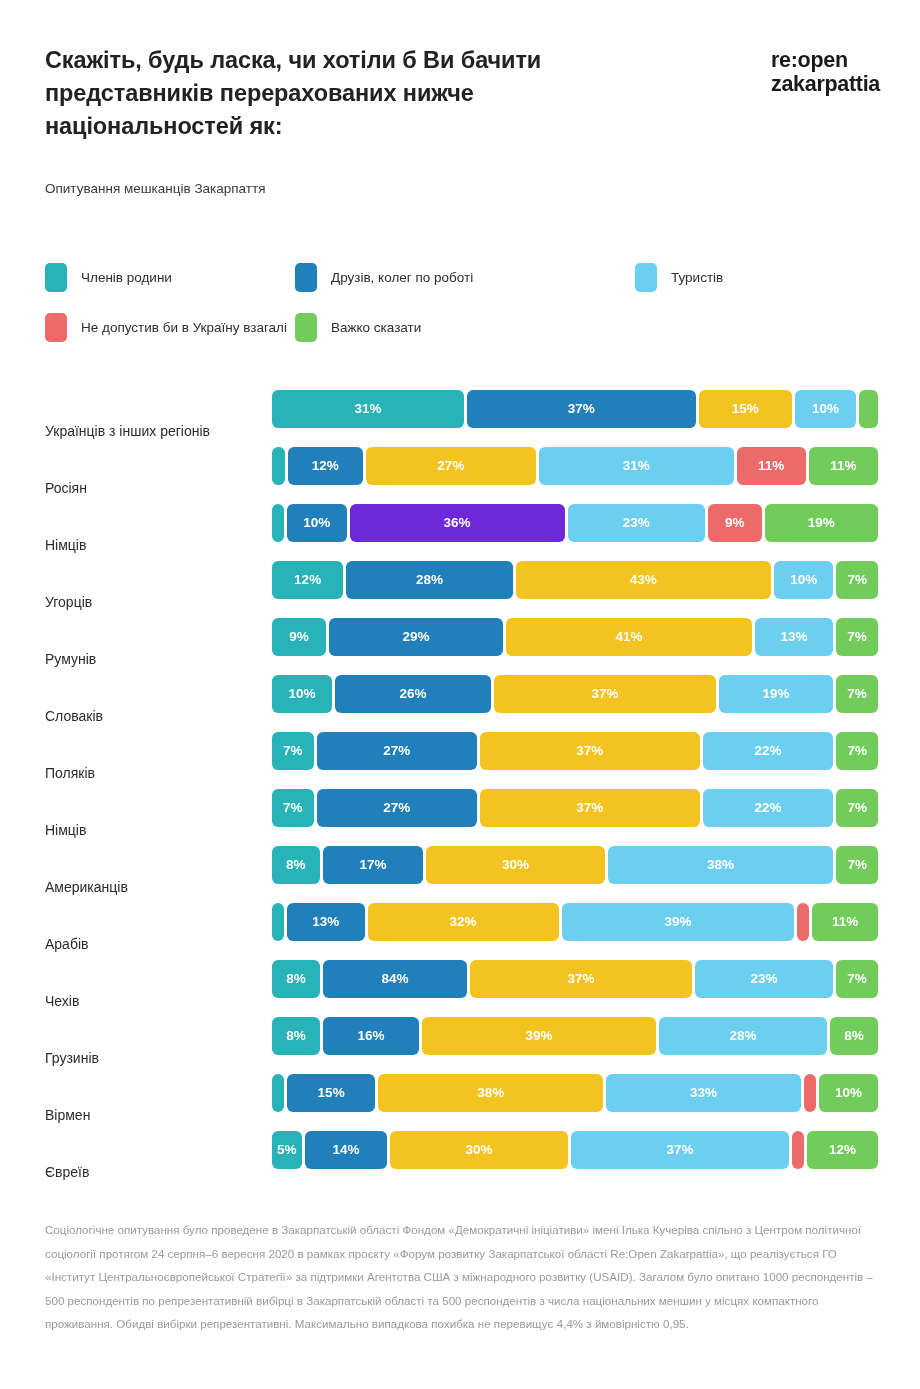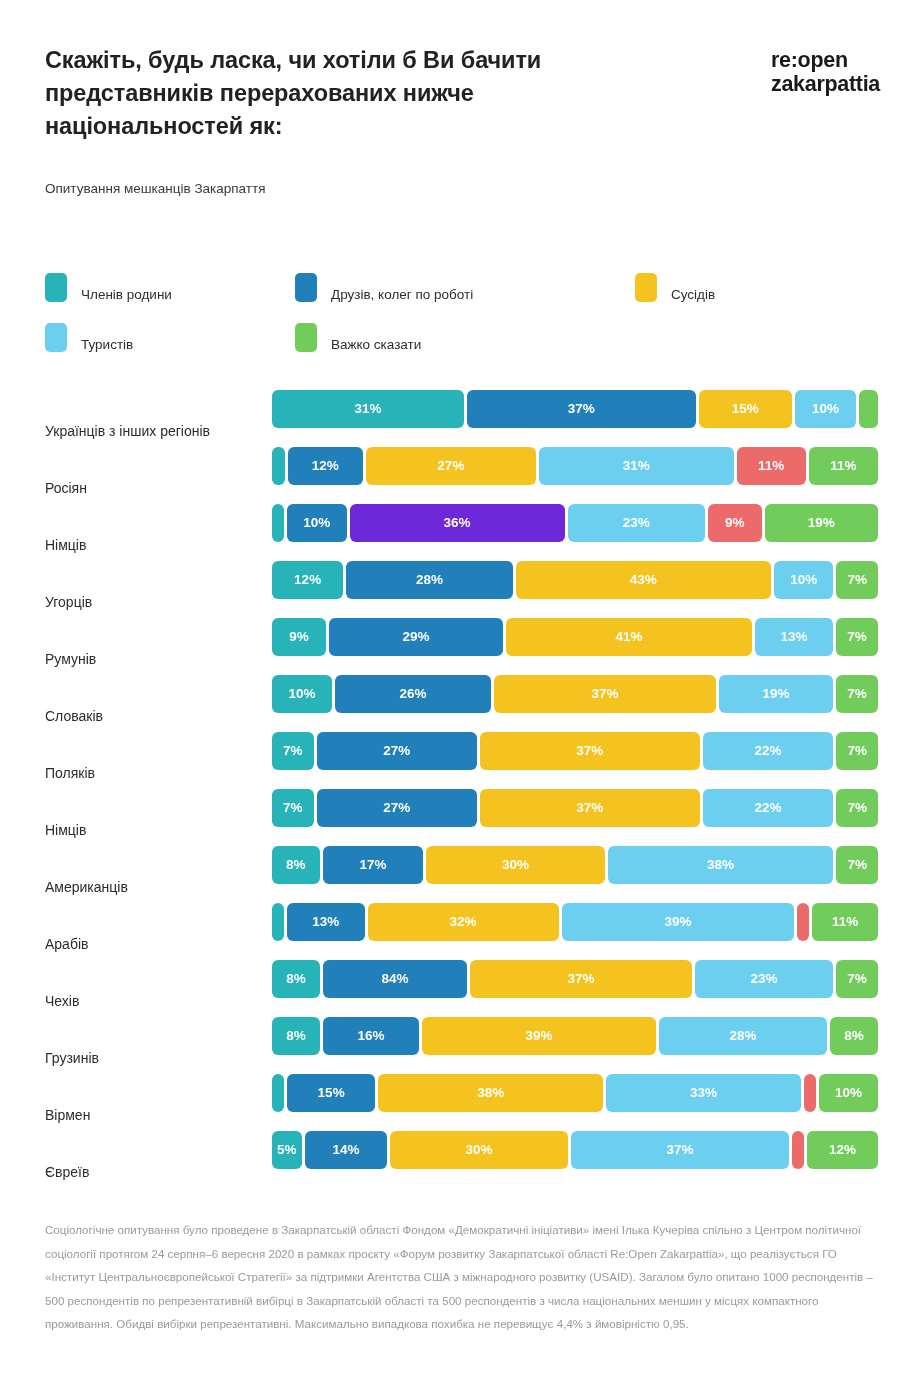--- a/index.html
+++ b/index.html
@@ -38,21 +38,21 @@
     font-size:13.5px;color:#3b3b3b;font-weight:400;
   }
 
   
   .legend{
     position:absolute;left:45px;top:252px;width:840px;
     display:grid;
     grid-template-columns:250px 340px auto;
     grid-auto-rows:50px;
   }
-  .legend-item{display:flex;align-items:flex-end;gap:14px;}
+  .legend-item{display:flex;align-items:center;gap:14px;}
   .legend-swatch{
     width:22px;height:29px;border-radius:5px;flex:none;
   }
   .legend-label{
     font-size:13.5px;color:#2e2e2e;white-space:nowrap;
   }
 
   
   .chart{
     position:absolute;left:45px;top:380px;width:835px;
@@ -106,26 +106,26 @@
   <div class="legend">
       <div class="legend-item">
         <div class="legend-swatch" style="background: rgb(39, 179, 184);"></div>
         <div class="legend-label">Членів родини</div>
       </div>
       <div class="legend-item">
         <div class="legend-swatch" style="background: rgb(33, 128, 185);"></div>
         <div class="legend-label">Друзів, колег по роботі</div>
       </div>
       <div class="legend-item">
-        <div class="legend-swatch" style="background: rgb(245, 195, 32);"></div>
-        <div class="legend-label">Сусідів</div>
-      </div>
-      <div class="legend-item">
         <div class="legend-swatch" style="background: rgb(109, 207, 240);"></div>
         <div class="legend-label">Туристів</div>
+      </div>
+      <div class="legend-item">
+        <div class="legend-swatch" style="background: rgb(236, 106, 106);"></div>
+        <div class="legend-label">Не допустив би в Україну взагалі</div>
       </div>
       <div class="legend-item">
         <div class="legend-swatch" style="background: rgb(114, 204, 92);"></div>
         <div class="legend-label">Важко сказати</div>
       </div>
     </div>
 
   <div class="chart">
       <div class="row">
         <div class="row-label">Українців з інших регіонів</div>

